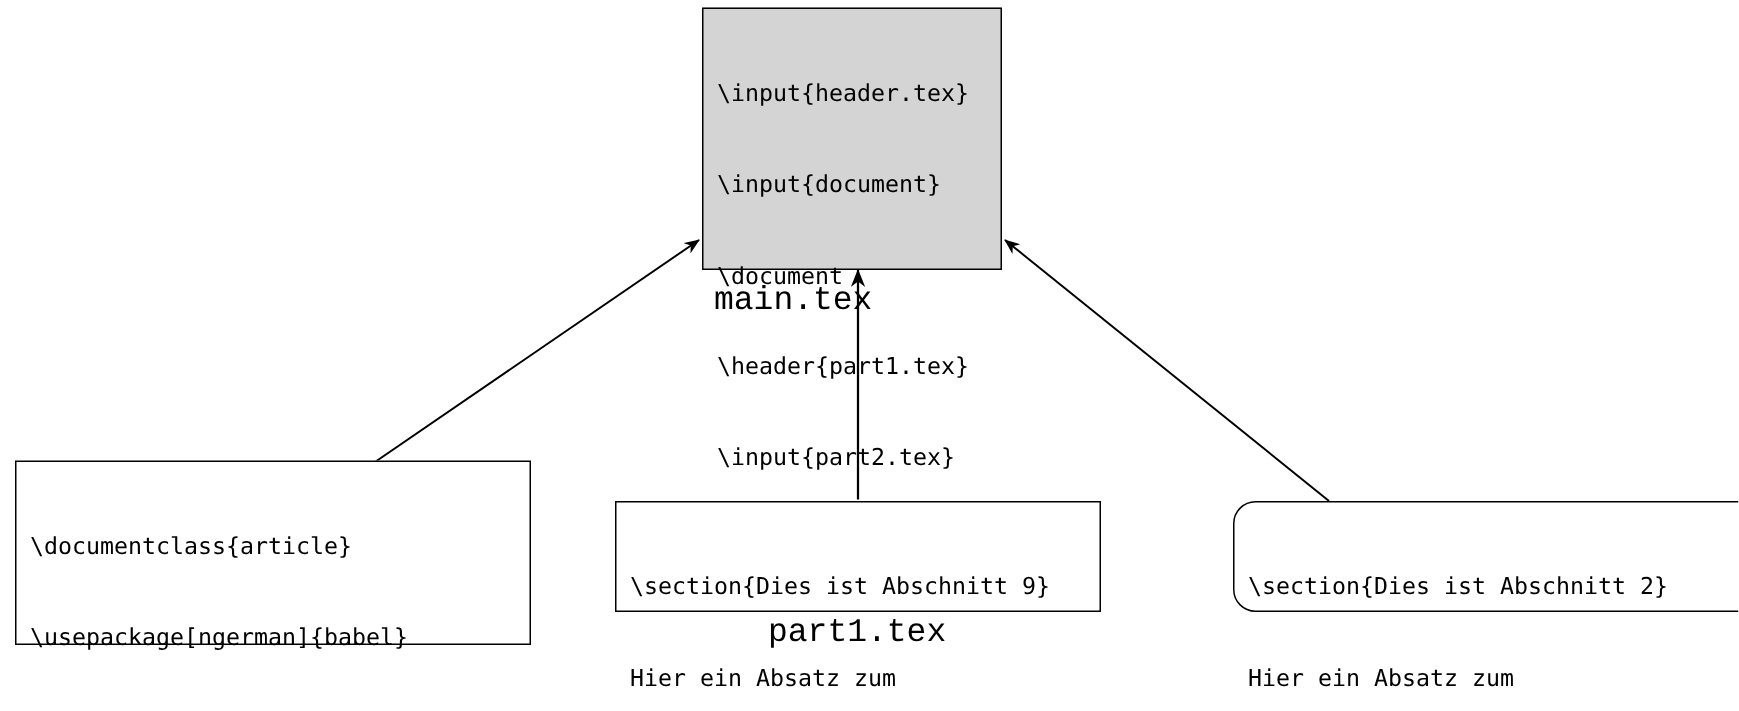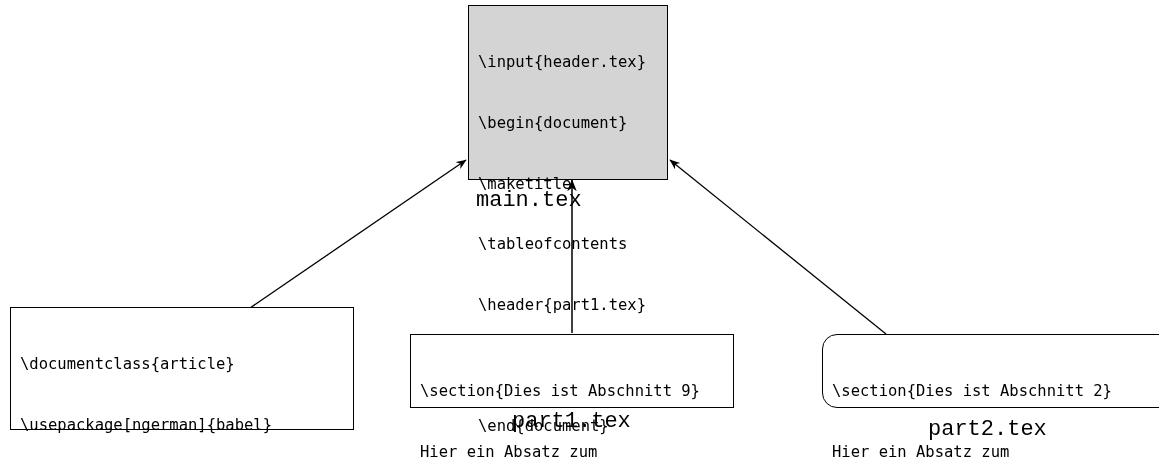--- a/index.html
+++ b/index.html
@@ -63,23 +63,22 @@
         <path d="M0,0 L8,3.2 L0,6.4 L2.4,3.2 Z" fill="#000000"></path>
       </marker>
     </defs>
     <line x1="250" y1="308" x2="466" y2="160" stroke="#000000" stroke-width="1.3" marker-end="url(#arrowhead)"></line>
     <line x1="572" y1="333" x2="572" y2="180" stroke="#000000" stroke-width="1.5" marker-end="url(#arrowhead)"></line>
     <line x1="886" y1="334" x2="670" y2="160" stroke="#000000" stroke-width="1.3" marker-end="url(#arrowhead)"></line>
   </svg>
 
   <div class="code-box shaded" style="left:468px; top:5px; width:200px; height:175px;">
     <span class="code-line">\input{header.tex}</span>
-    <span class="code-line">\begin{document}</span>
-    <span class="code-line">\maketitle</span>
-    <span class="code-line">\tableofcontents</span>
+    <span class="code-line">\input{document}</span>
+    <span class="code-line">\document</span>
     <span class="code-line">\header{part1.tex}</span>
     <span class="code-line">\input{part2.tex}</span>
     <span class="code-line">\end{document}</span>
   </div>
   <div class="file-label" style="left:476px; top:188px; width:100px;">main.tex</div>
 
   <div class="code-box" style="left:10px; top:307px; width:344px; height:123px;">
     <span class="code-line">\documentclass{article}</span>
     <span class="code-line">\usepackage[ngerman]{babel}</span>
     
@@ -92,15 +91,14 @@
     <span class="code-line">Hier ein Absatz zum</span>
     
   </div>
   <div class="file-label" style="left:512px; top:409px; width:120px;">part1.tex</div>
 
   <div class="code-box" style="left:822px; top:334px; width:380px; height:74px;border-radius:15px;">
     <span class="code-line">\section{Dies ist Abschnitt 2}</span>
     <span class="code-line">Hier ein Absatz zum</span>
     
   </div>
-  <div class="file-label" style="left:928px; top:417px; width:120px;">part2.tex</div>
 
 </div>
 
 </body></html>

